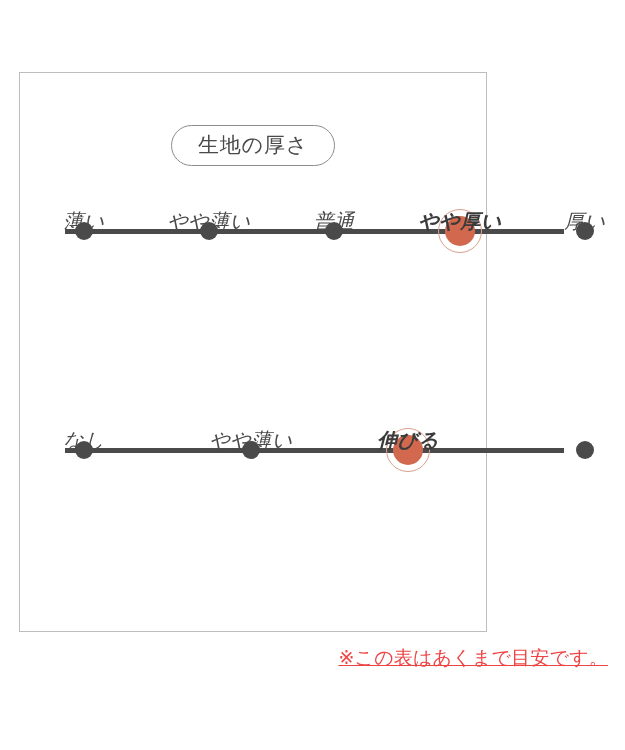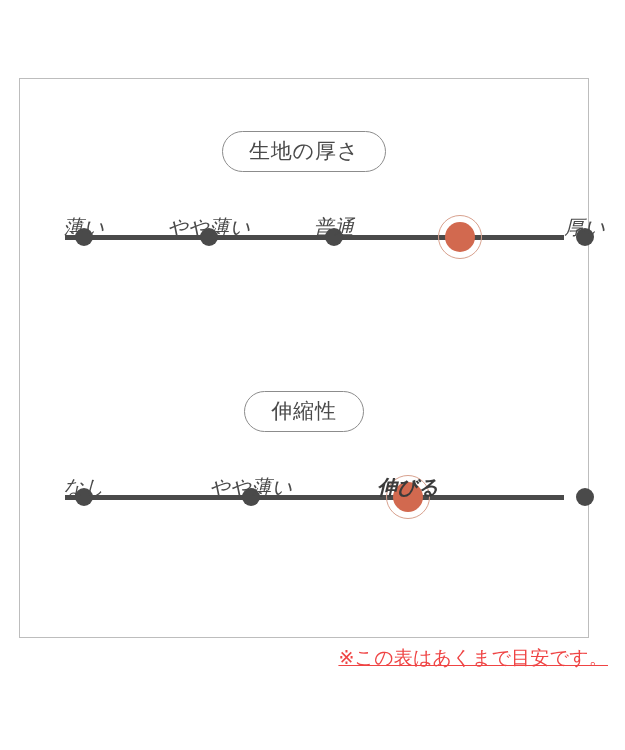--- a/index.html
+++ b/index.html
@@ -13,22 +13,22 @@
     background: #ffffff;
     font-family: "Liberation Sans", "DejaVu Sans", sans-serif;
     color: #4a4a4a;
     position: relative;
     overflow: hidden;
   }
 
   .spec-card {
     position: absolute;
     left: 19px;
-    top: 78px;
-    width: 570px;
+    top: 72px;
+    width: 468px;
     height: 560px;
     border: 1px solid #bdbdbd;
     background: #ffffff;
   }
 
   
   .section {
     position: absolute;
     left: 0;
     width: 100%;
@@ -168,28 +168,26 @@
       <div class="point" style="left:565px;">
 
         <span class="dot"></span>
       </div>
     </div>
 
     <div class="labels">
       <span class="label" style="left:64px;">薄い</span>
       <span class="label" style="left:189px;">やや薄い</span>
       <span class="label" style="left:314px;">普通</span>
+      <span class="label active" style="left:440px;">やや厚い</span>
       <span class="label" style="left:565px;">厚い</span>
     </div>
   </div>
 
   <div class="section stretch">
-    <div class="pill-row">
-      <div class="pill">伸縮性</div>
-    </div>
 
     <div class="scale-wrap">
       <div class="scale-track"></div>
 
       <div class="point" style="left:64px;">
 
         <span class="dot"></span>
       </div>
       <div class="point" style="left:231px;">
 

